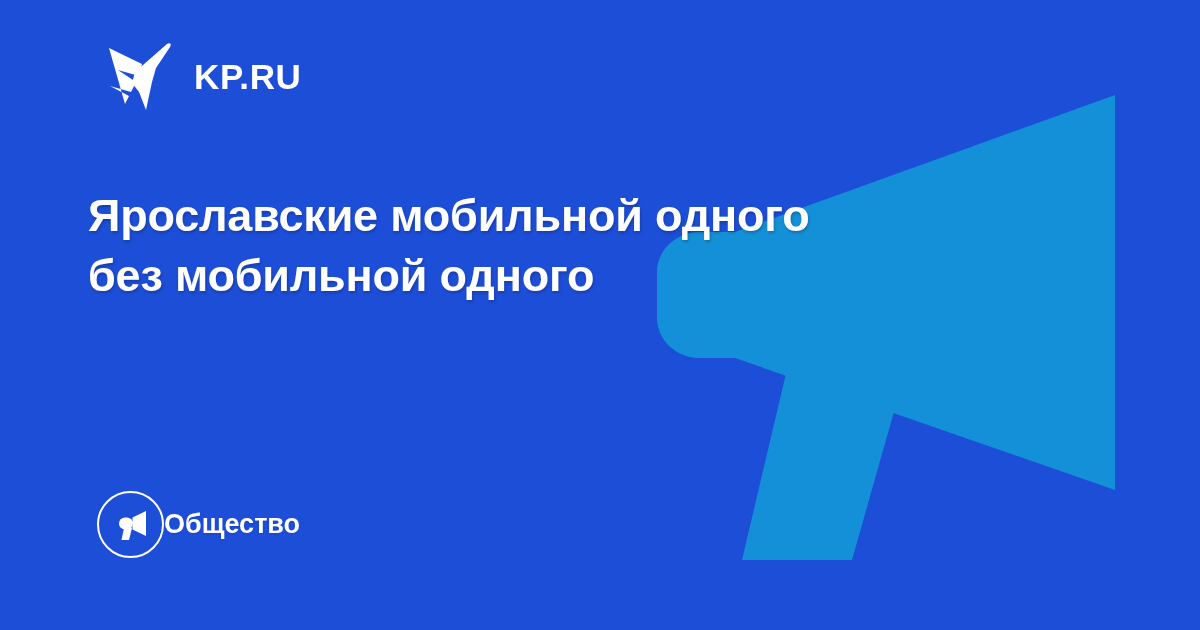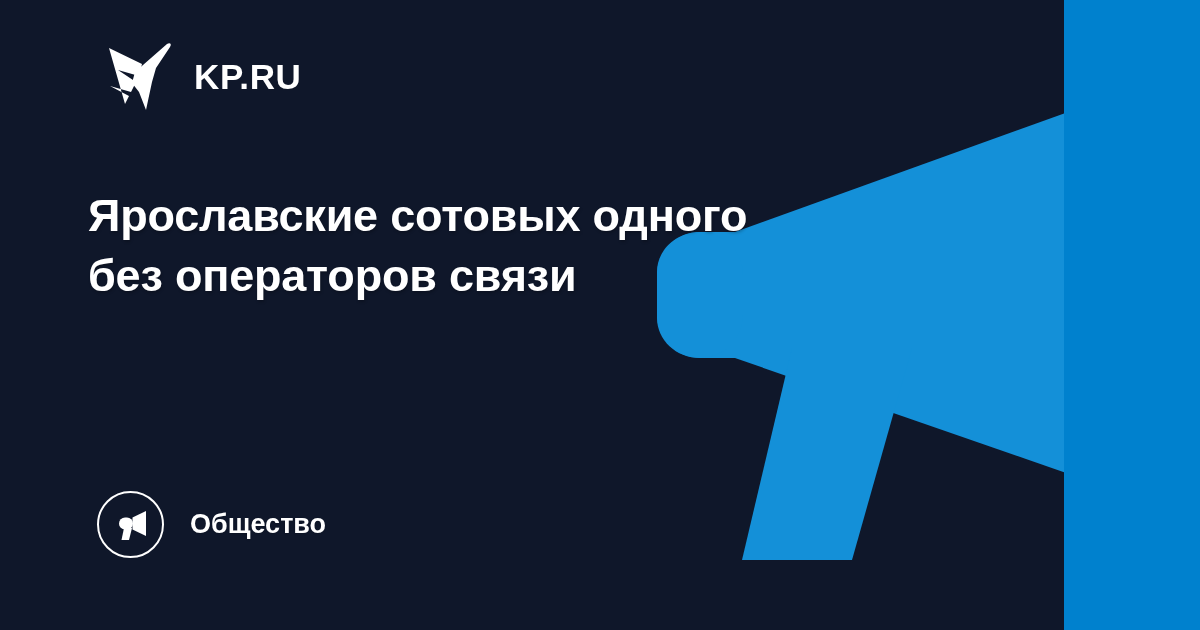--- a/index.html
+++ b/index.html
@@ -12,23 +12,23 @@
     background:#0081ce;
   }
 
   body {
     font-family:"Liberation Sans", "DejaVu Sans", sans-serif;
     -webkit-font-smoothing:antialiased;
   }
 
   .card {
     position:relative;
-    width:1064px;
+    width:1200px;
     height:630px;
-    background:#0f172a;
+    background:#1d4ed8;
     overflow:hidden;
   }
 
   
   .watermark {
     position:absolute;
     top:0; left:0;
     width:1200px;
     height:630px;
     pointer-events:none;
@@ -78,21 +78,20 @@
   }
   .headline-line { display:block; white-space:nowrap; }
 
   
   .category {
     position:absolute;
     left:97px;
     bottom:72px;
     display:flex;
     align-items:center;
-    gap:26px;
     z-index:3;
   }
 
   .category-icon-ring {
     width:67px;
     height:67px;
     border:2px solid #ffffff;
     border-radius:50%;
     display:flex;
     align-items:center;
@@ -137,22 +136,22 @@
 
         <path d="M1 6 L34 22 L31 34 L10 28 L28 40 L23 50 L2 44 L21 54 L17 62 Z"></path>
 
         <path d="M27 30 L59 2 C62 0 64 2 62 5 L48 26 L44 40 L38 68 L31 50 L24 41 Z"></path>
       </g>
     </svg>
     <span class="brand-name">KP.RU</span>
   </div>
 
   <h1 class="headline">
-    <span class="headline-line">Ярославские сотовых одного</span>
-    <span class="headline-line">без операторов связи</span>
+    <span class="headline-line">Ярославские мобильной одного</span>
+    <span class="headline-line">без мобильной одного</span>
   </h1>
 
   <div class="category">
     <span class="category-icon-ring">
       <svg width="36" height="34" viewBox="0 0 36 34" aria-hidden="true">
         <g fill="#ffffff">
           <path d="M33 3 L33 28 L19.5 21.5 L19.5 9.5 Z"></path>
           <rect x="6" y="9.5" width="14" height="12" rx="6" ry="6"></rect>
           <path d="M11 20 L19 20 L16 32 L8.5 32 Z"></path>
         </g>

